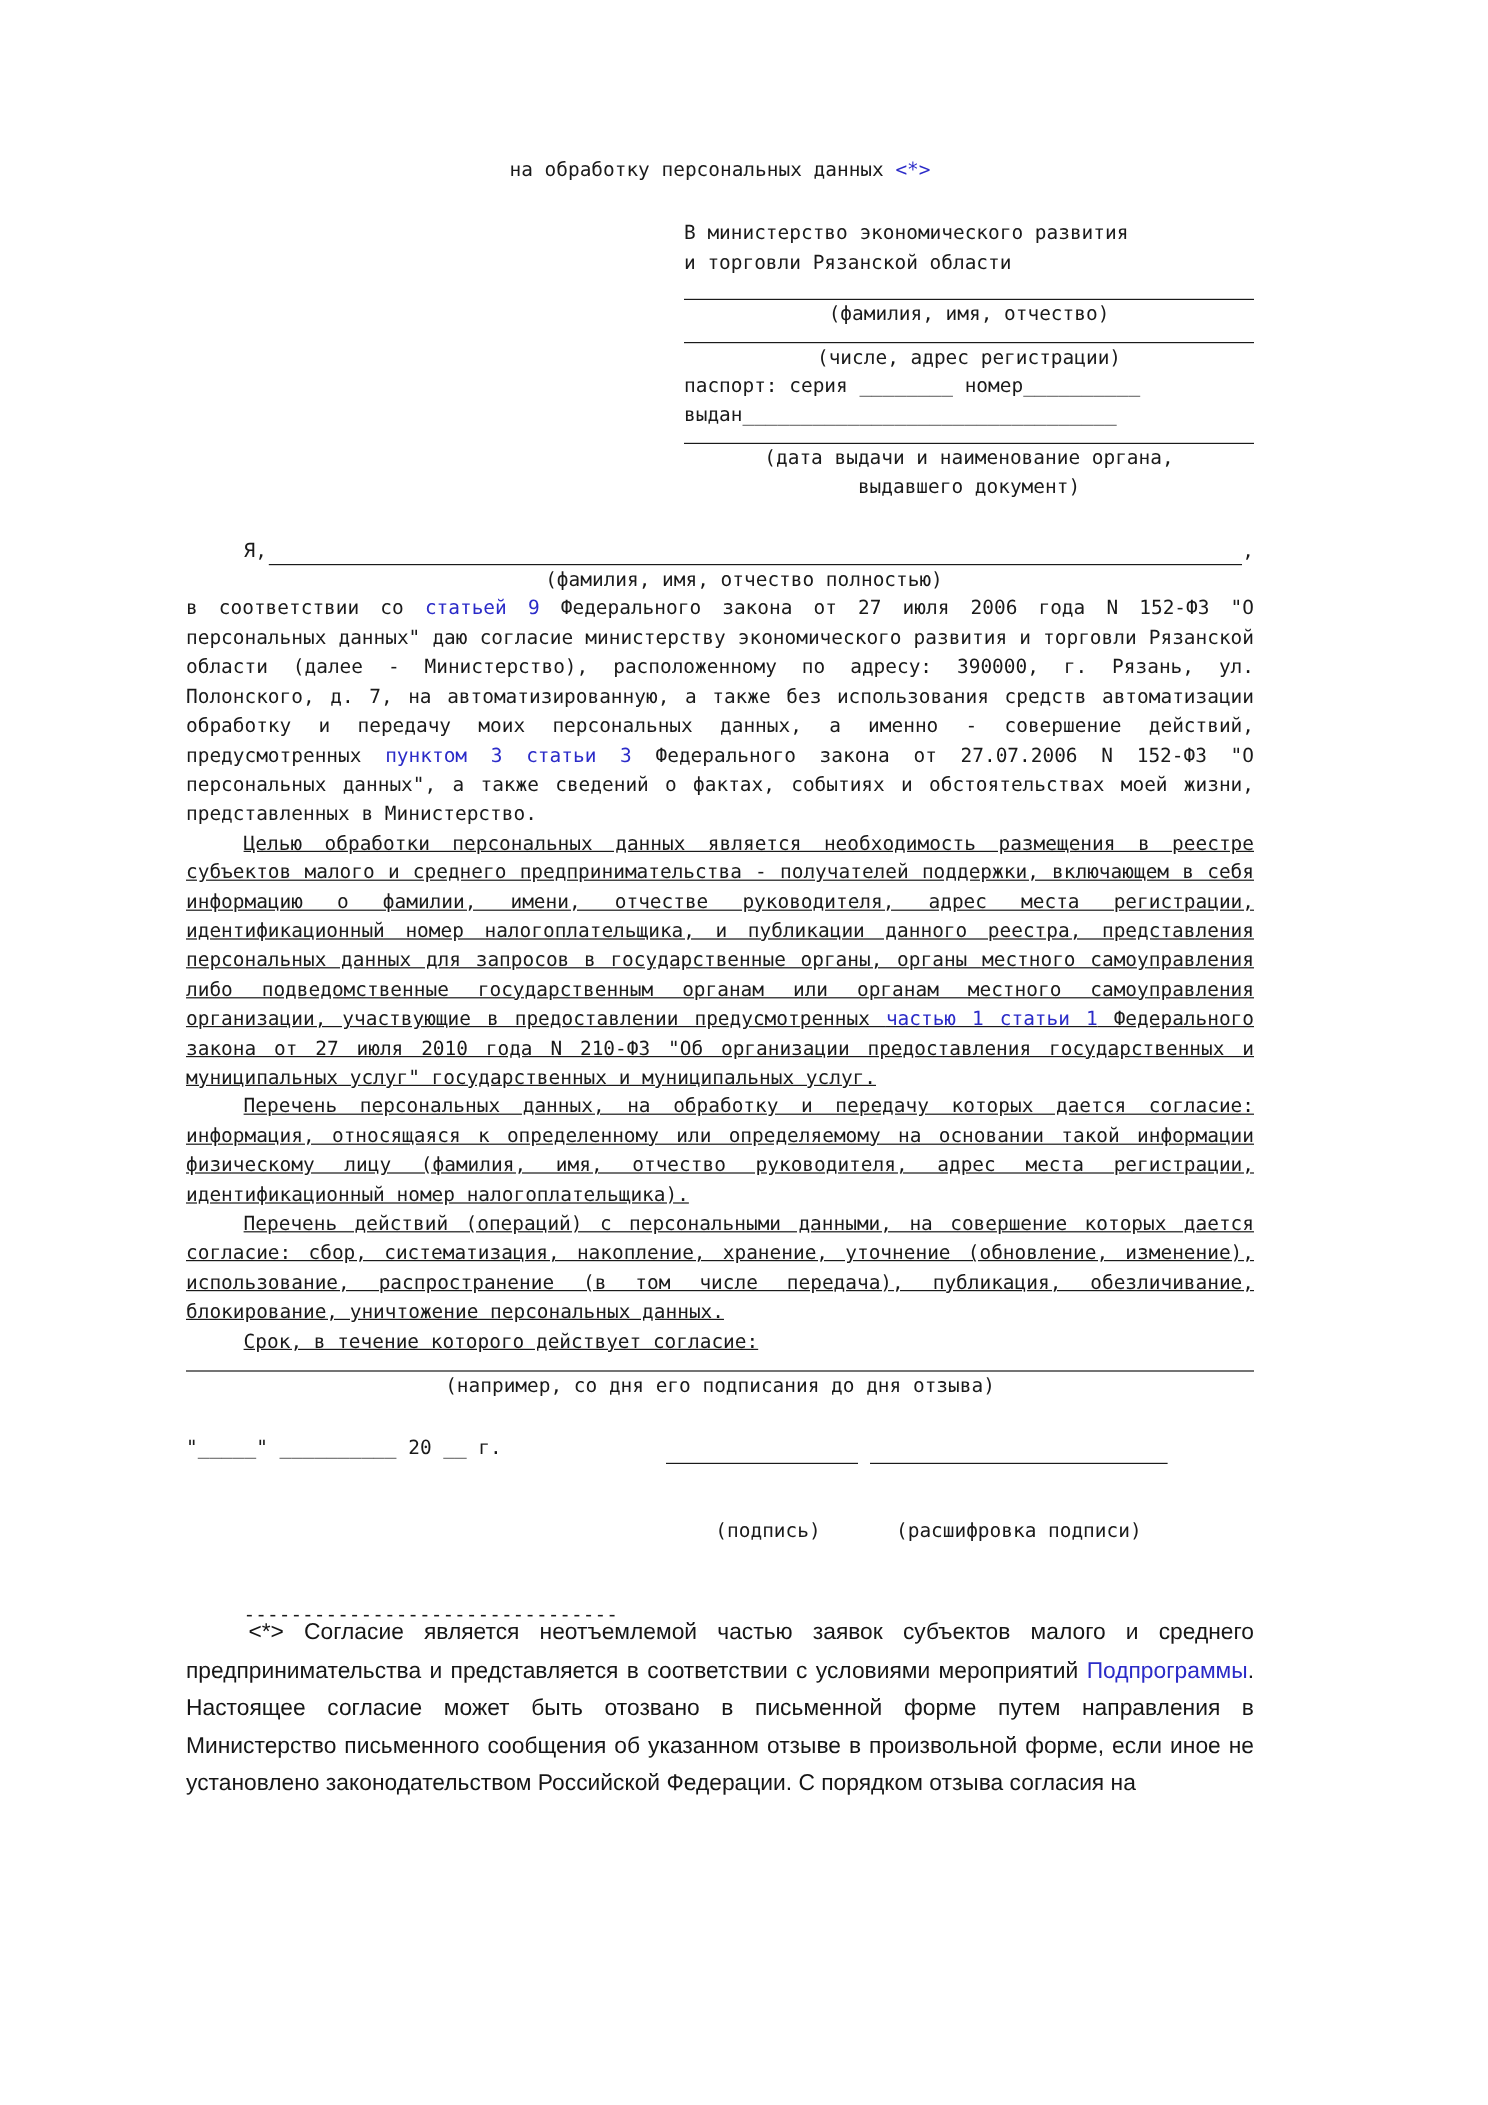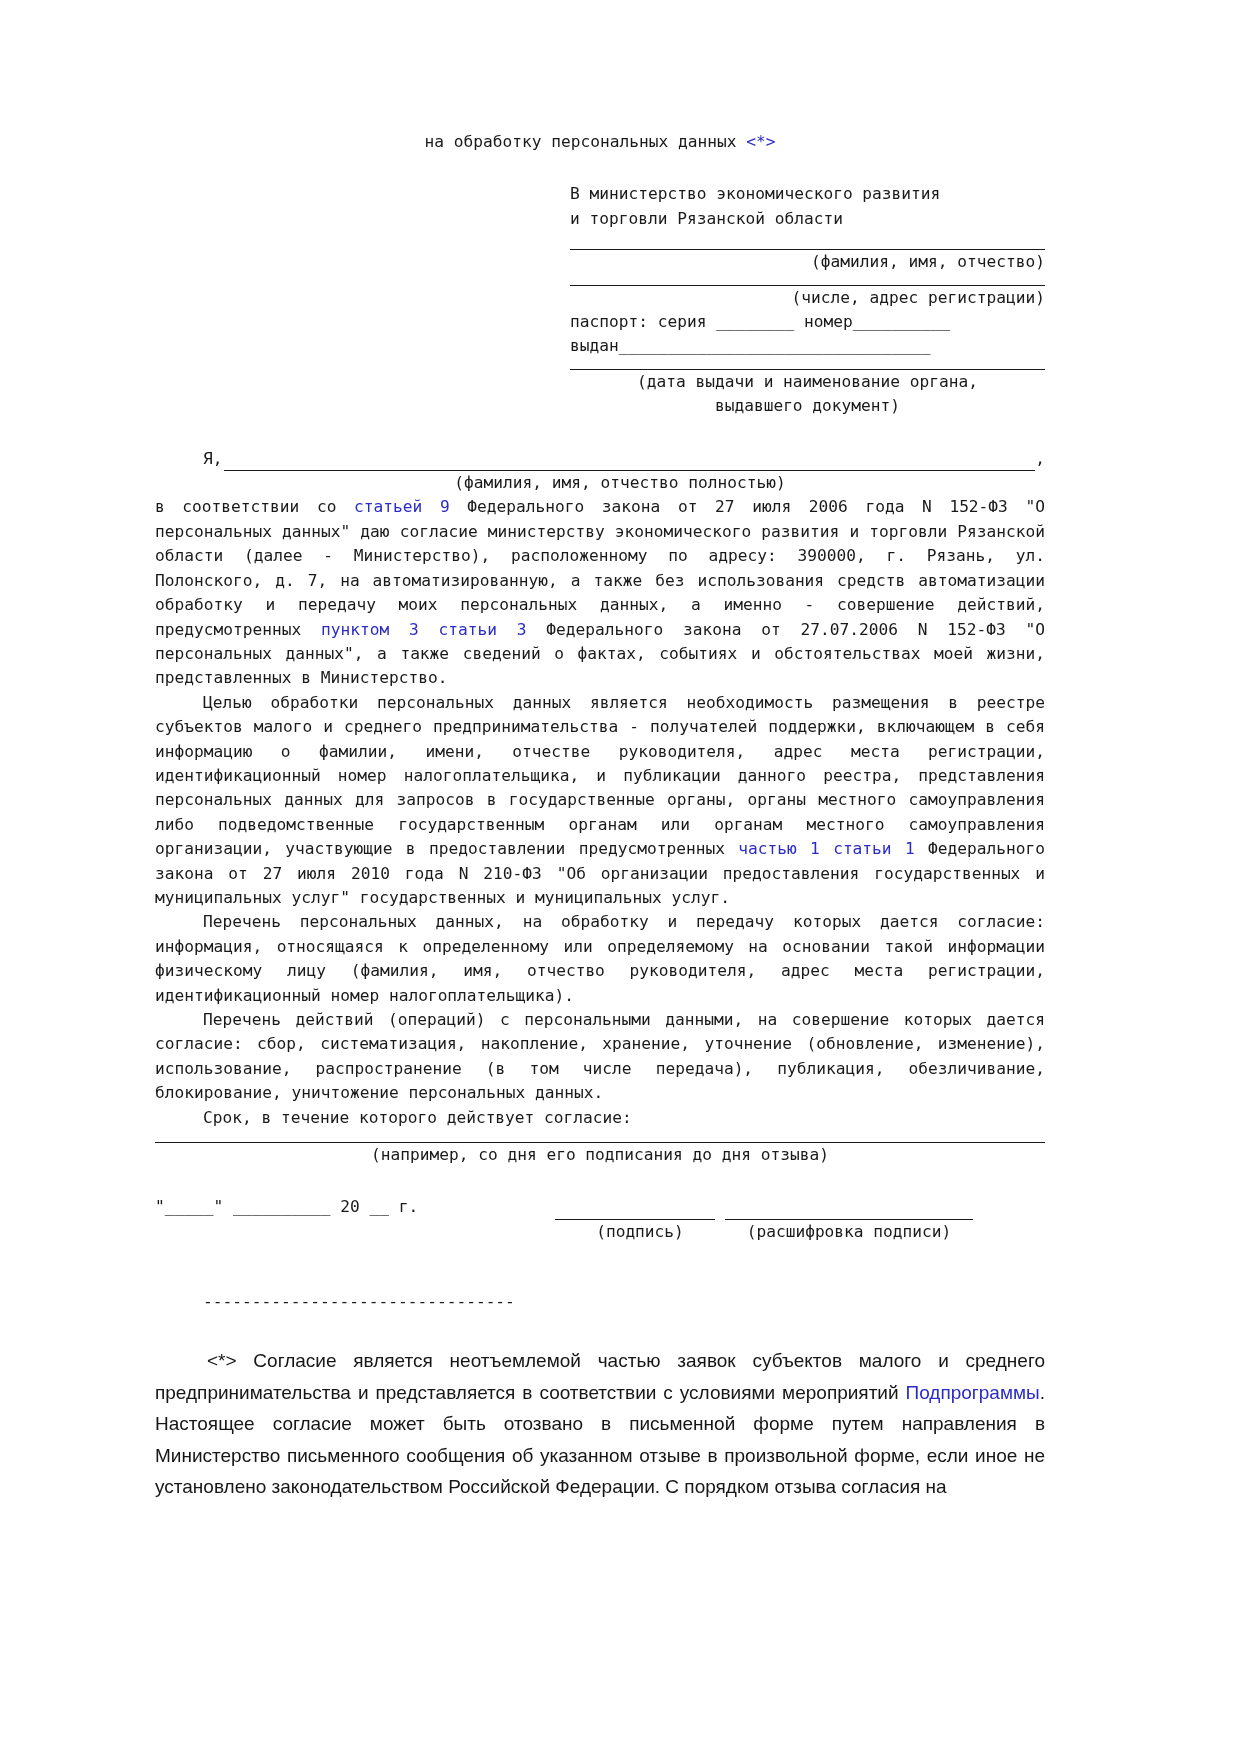--- a/index.html
+++ b/index.html
@@ -29,39 +29,39 @@
     left: 155px;
     top: 130px;
     width: 890px;
     font-family: "DejaVu Sans Mono", monospace;
     font-size: 16.2px;
     line-height: 24.4px;
     letter-spacing: 0px;
     color: #1a1a1a;
   }
   .just-block { text-align: justify; text-justify: inter-word; }
-  .indent { text-indent: 48px; }
+  .indent { text-indent: 48px; text-decoration: underline; }
 
   .link { color: #2b2bc8; text-decoration: none; }
 
   .title-line { text-align: center; }
   .subtitle-line { text-align: center; }
 
   
   .recip {
     margin-left: 415px;
     width: 475px;
   }
   .rule {
     border-bottom: 1.3px solid #1a1a1a;
     height: 0;
     width: 100%;
   }
   .caption-r { text-align: center; }
-  .caption-c { text-align: right; }
+  .caption-c { text-align: center; }
   .sp10 { height: 10px; }
   .sp12 { height: 12px; }
   .sp18 { height: 18px; }
   .sp28 { height: 28px; }
 
   .ya-row {
     display: flex;
     align-items: flex-end;
     margin-left: 48px;
   }
@@ -99,20 +99,21 @@
     margin-right: 10px;
   }
   .sig-b {
     width: 248px;
     border-bottom: 1.3px solid #1a1a1a;
     height: 17px;
   }
   .sigcap {
     display: flex;
     width: 890px;
+    margin-top: 44px;
   }
   .sigcap .pad { width: 400px; }
   .sigcap .c1 { width: 170px; text-align: center; }
   .sigcap .c2 { width: 248px; text-align: center; }
 
   .dashes {
     margin-left: 48px;
     letter-spacing: 0px;
     white-space: pre;
   }

